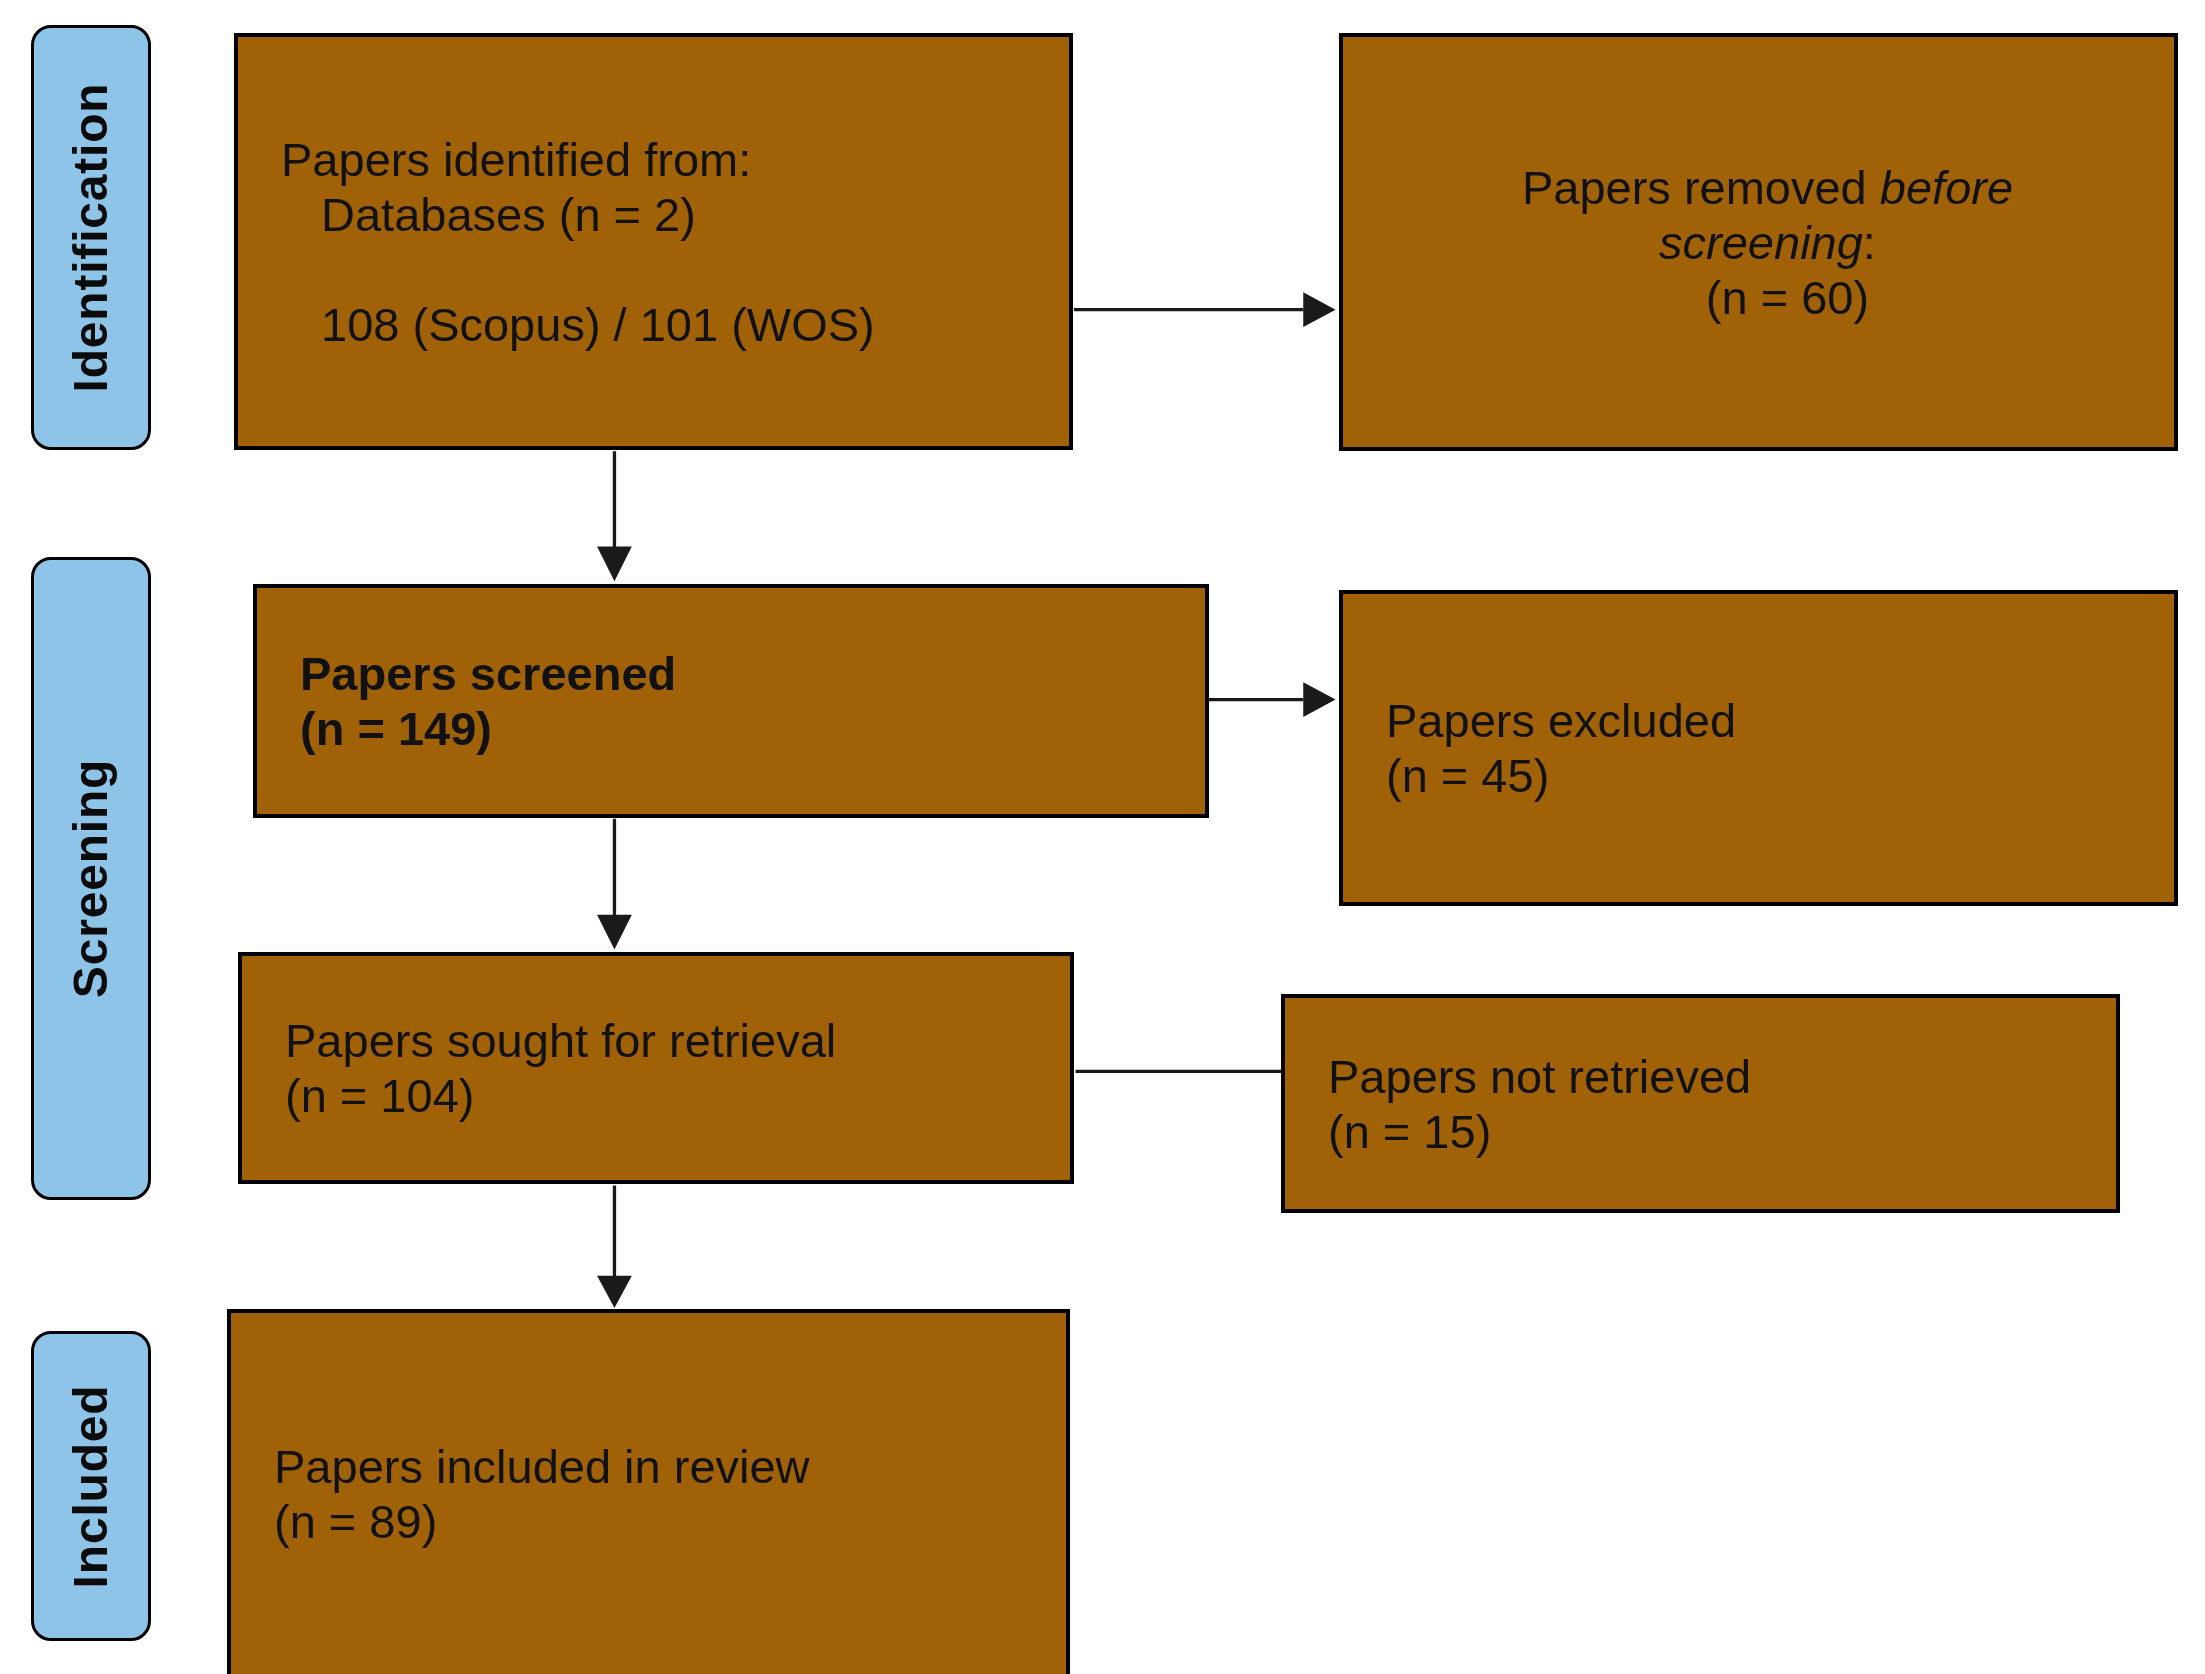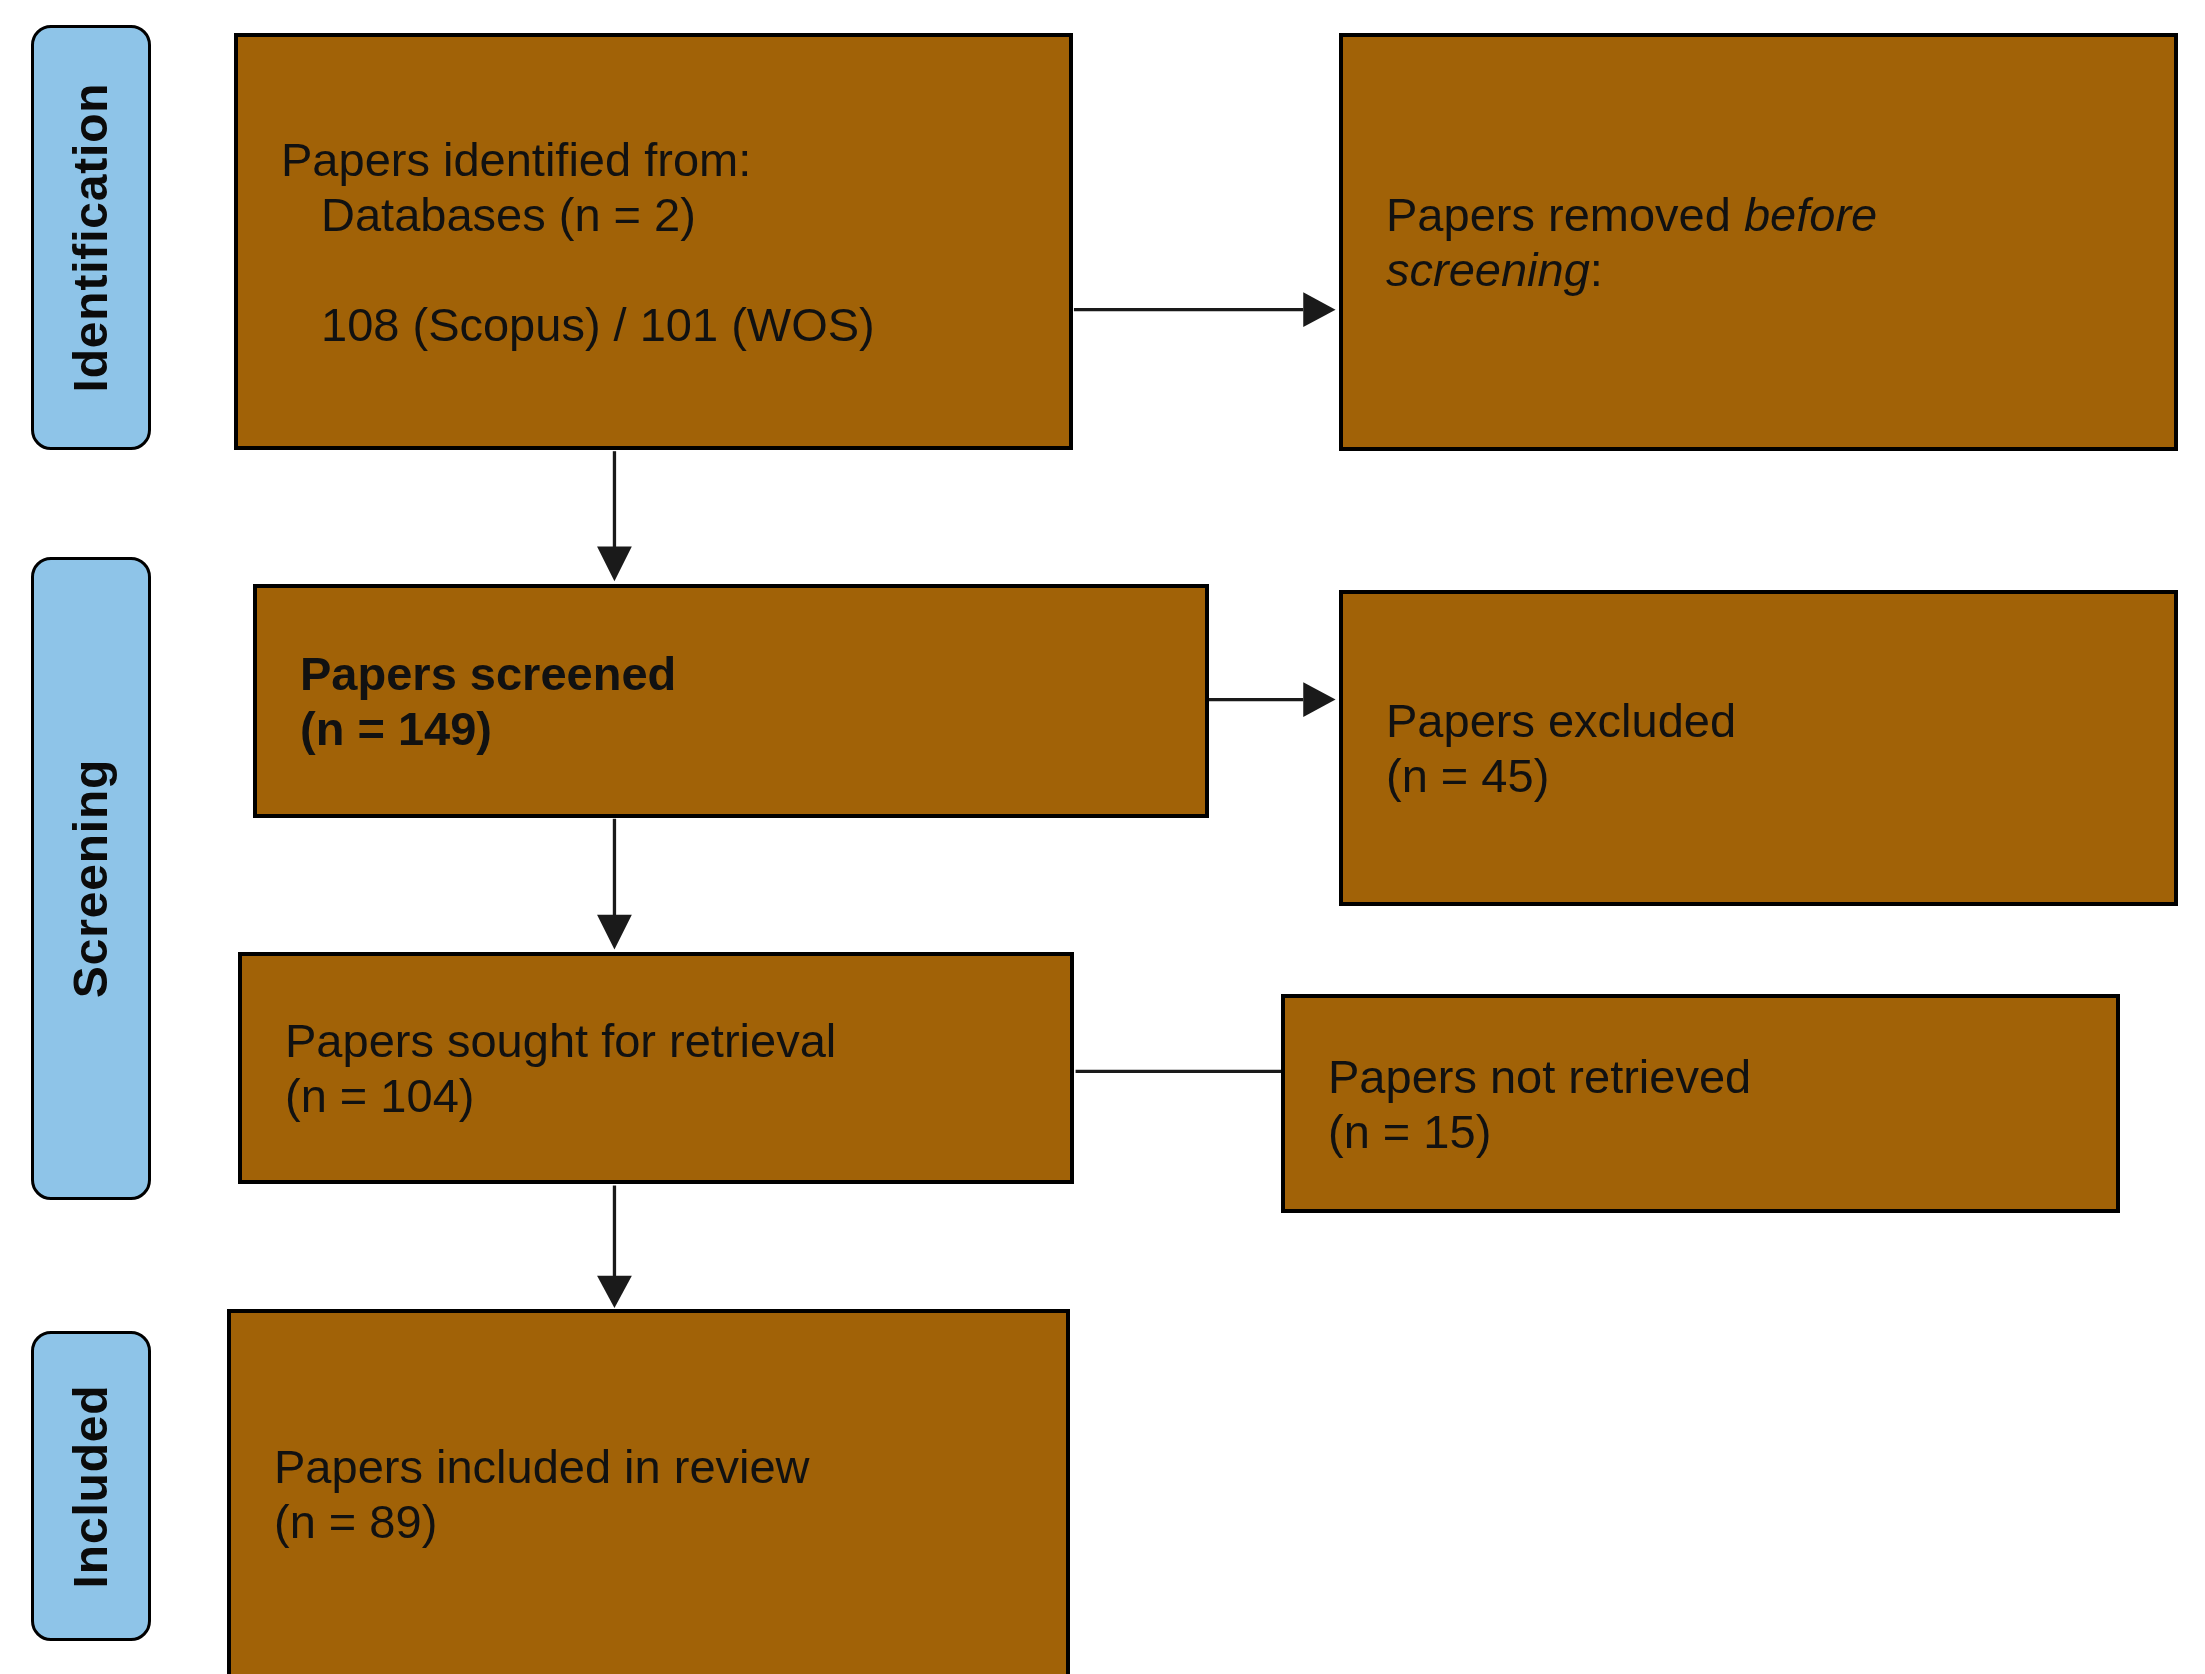--- a/index.html
+++ b/index.html
@@ -53,21 +53,21 @@
   .line{white-space:nowrap;}
   .indent{margin-left:40px;}
   .gap-above{margin-top:55px;}
   em{font-style:italic;}
   
   #stage-identification{left:31px;top:25px;height:425px;}
   #stage-screening{left:31px;top:557px;height:643px;}
   #stage-included{left:31px;top:1331px;height:310px;}
   
   #box-identified{left:234px;top:33px;width:839px;height:417px;}
-  #box-removed{left:1339px;top:33px;width:839px;height:418px;}
+  #box-removed{left:1339px;top:33px;width:839px;height:418px;align-items:center;}
   #box-screened{left:253px;top:584px;width:956px;height:234px;font-weight:bold;}
   #box-excluded{left:1339px;top:590px;width:839px;height:316px;}
   #box-sought{left:238px;top:952px;width:836px;height:232px;}
   #box-not-retrieved{left:1281px;top:994px;width:839px;height:219px;}
   #box-included-review{left:227px;top:1309px;width:843px;height:370px;}
 </style>
 </head>
 <body>
 
 <div class="canvas">
@@ -111,20 +111,21 @@
 
   <div class="flow-box" id="box-identified">
     <div class="line">Papers identified from:</div>
     <div class="line indent">Databases (n = 2)</div>
     <div class="line indent gap-above">108 (Scopus) / 101 (WOS)</div>
   </div>
 
   <div class="flow-box" id="box-removed">
     <div class="line"><span>Papers removed </span><em>before</em></div>
     <div class="line"><em>screening</em><span>:</span></div>
+    <div class="line indent">(n = 60)</div>
   </div>
 
   <div class="flow-box" id="box-screened">
     <div class="line">Papers screened</div>
     <div class="line">(n = 149)</div>
   </div>
 
   <div class="flow-box" id="box-excluded">
     <div class="line">Papers excluded</div>
     <div class="line">(n = 45)</div>

